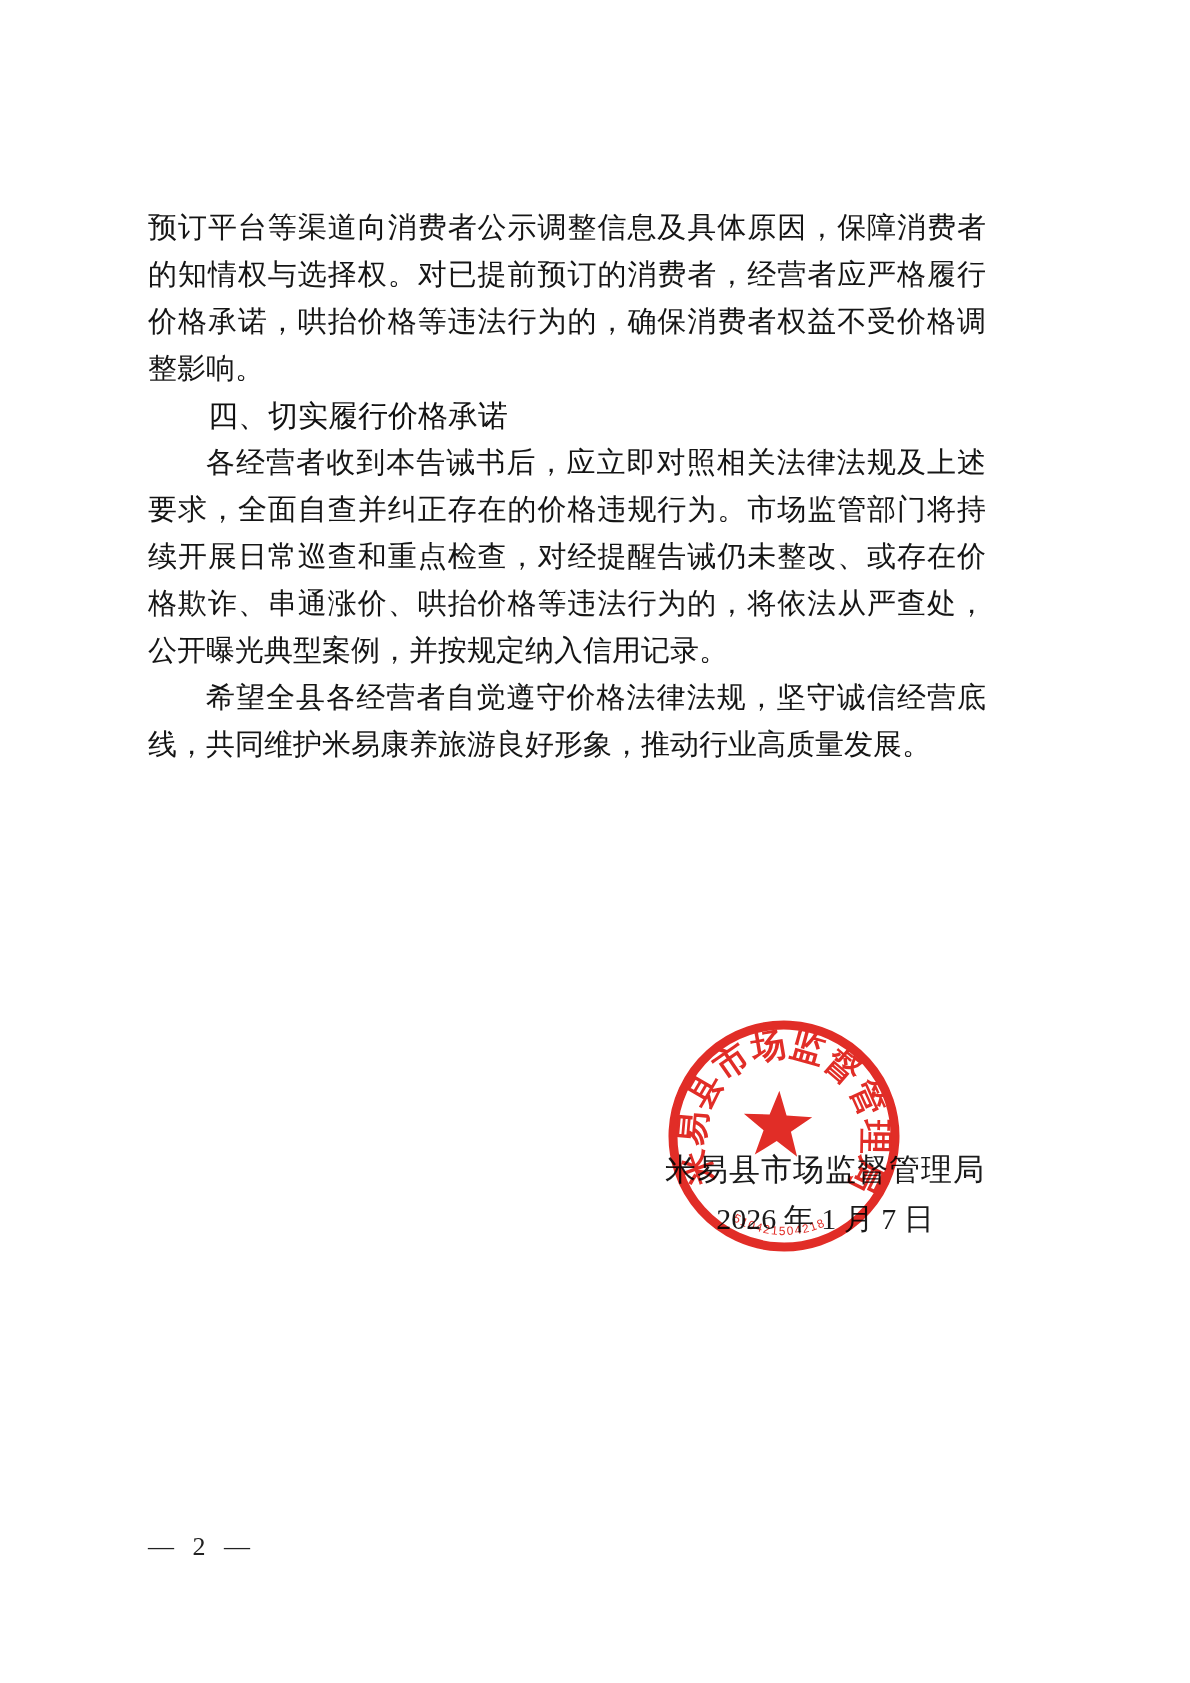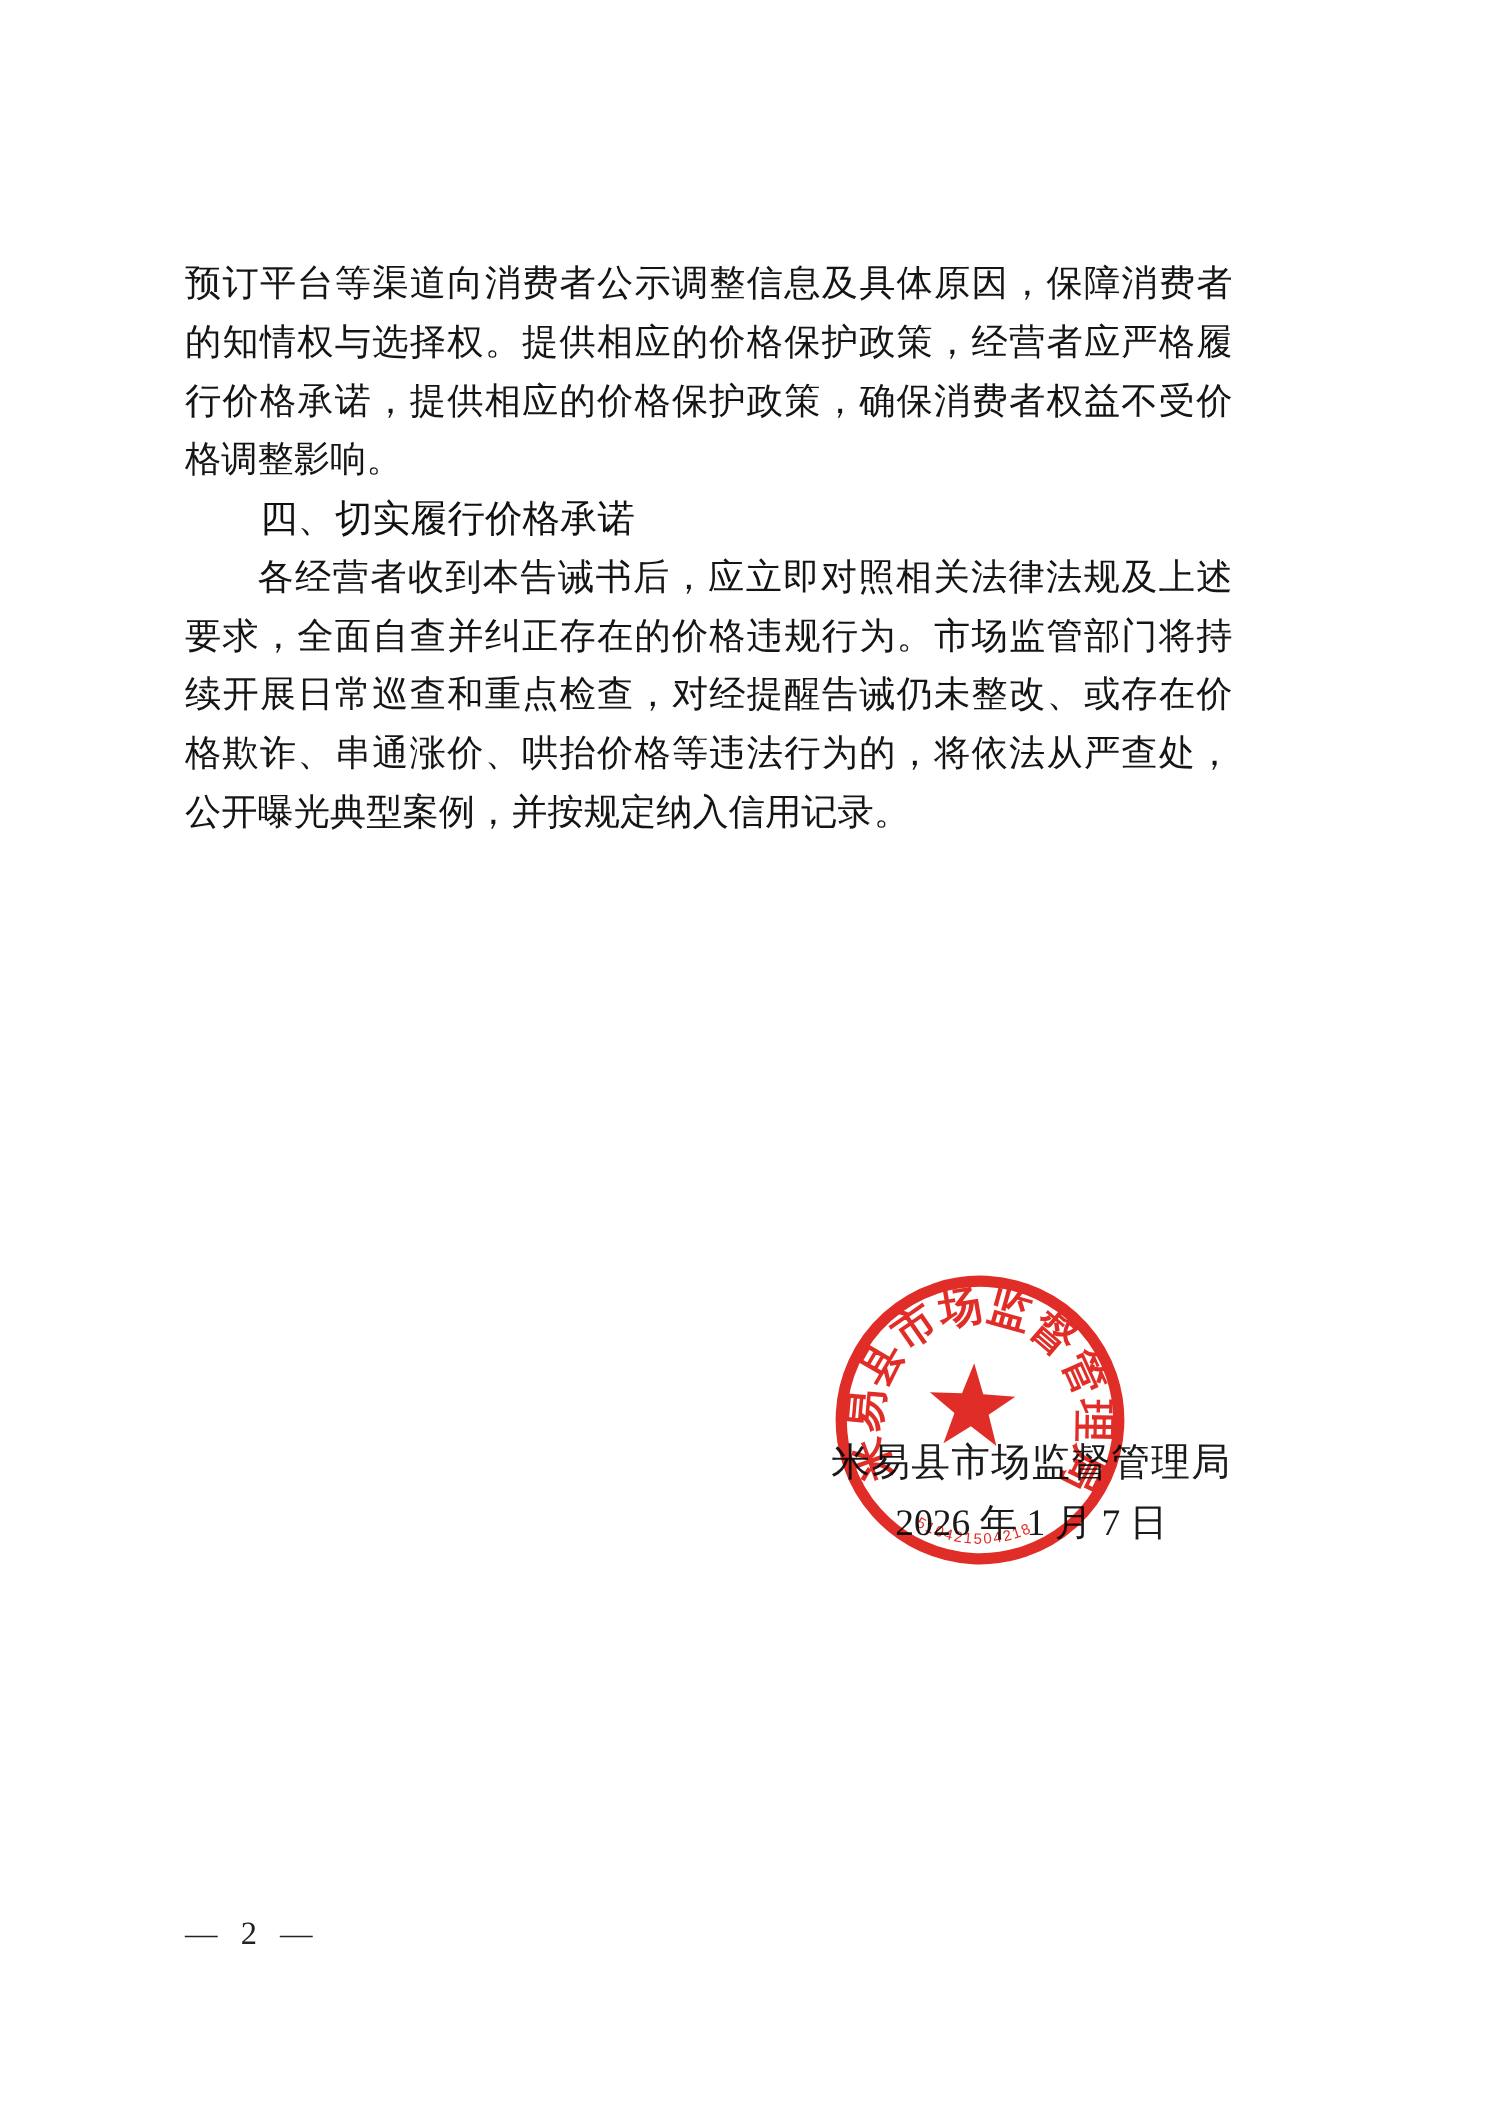--- a/index.html
+++ b/index.html
@@ -72,23 +72,24 @@
     letter-spacing: 6px;
     color: #222222;
   }
 </style>
 </head>
 <body>
 
 <div class="page">
 
   <div class="body-text">
-    <p>预订平台等渠道向消费者公示调整信息及具体原因，保障消费者的知情权与选择权。提供相应的价格保护政策，经营者应严格履行价格承诺，提供相应的价格保护政策，确保消费者权益不受价格调整影响。</p>
+    <p>预订平台等渠道向消费者公示调整信息及具体原因，保障消费者的知情权与选择权。对已提前预订的消费者，经营者应严格履行价格承诺，哄抬价格等违法行为的，确保消费者权益不受价格调整影响。</p>
     <p class="section-heading">四、切实履行价格承诺</p>
     <p class="para-indent">各经营者收到本告诫书后，应立即对照相关法律法规及上述要求，全面自查并纠正存在的价格违规行为。市场监管部门将持续开展日常巡查和重点检查，对经提醒告诫仍未整改、或存在价格欺诈、串通涨价、哄抬价格等违法行为的，将依法从严查处，公开曝光典型案例，并按规定纳入信用记录。</p>
+    <p class="para-indent">希望全县各经营者自觉遵守价格法律法规，坚守诚信经营底线，共同维护米易康养旅游良好形象，推动行业高质量发展。</p>
   </div>
 
   <div class="sign-block">
     <div class="agency-name">米易县市场监督管理局</div>
     <div class="issue-date">2026 年 1 月 7 日</div>
   </div>
 
   <svg class="seal" viewBox="0 0 236 236" xmlns="http://www.w3.org/2000/svg">
     <defs>
       <path id="seal-arc" d="M 52.5 163.9 A 80 80 0 1 1 183.5 163.9" fill="none"></path>

